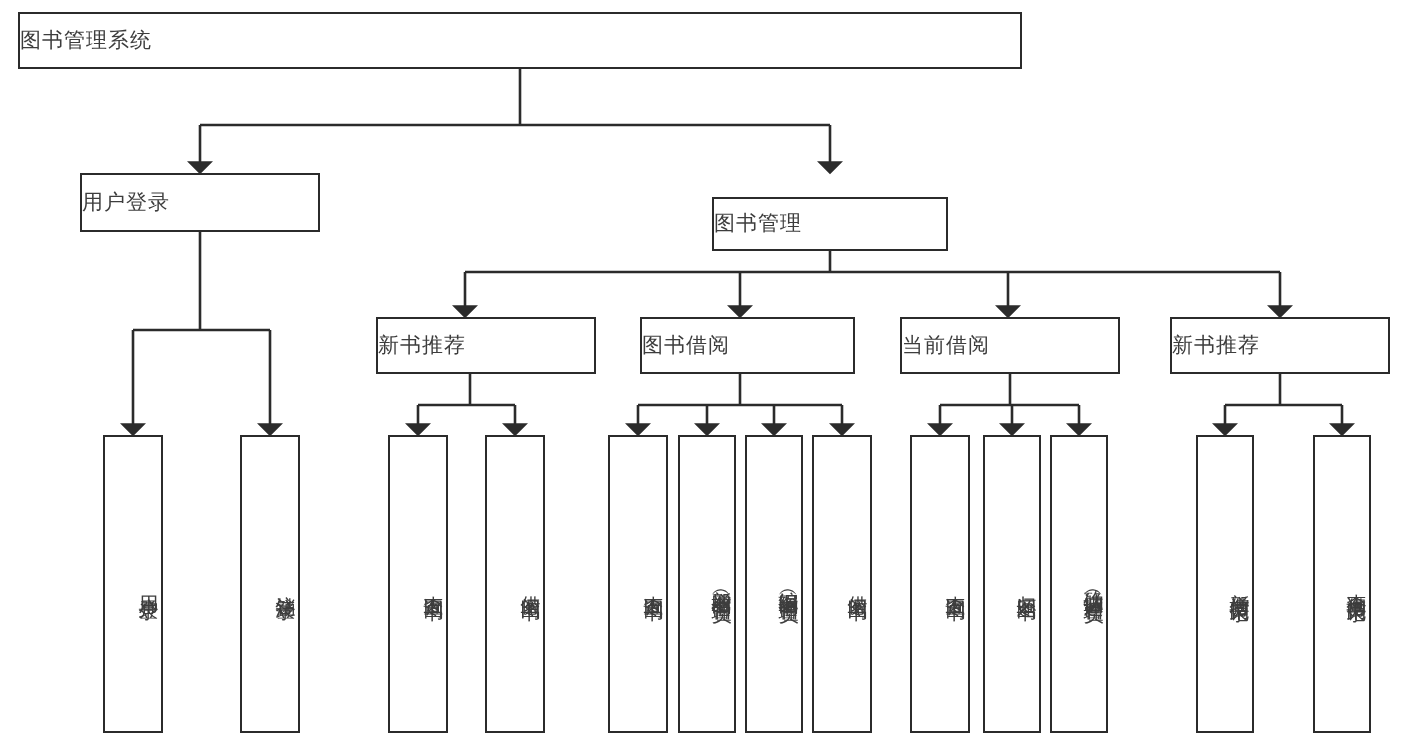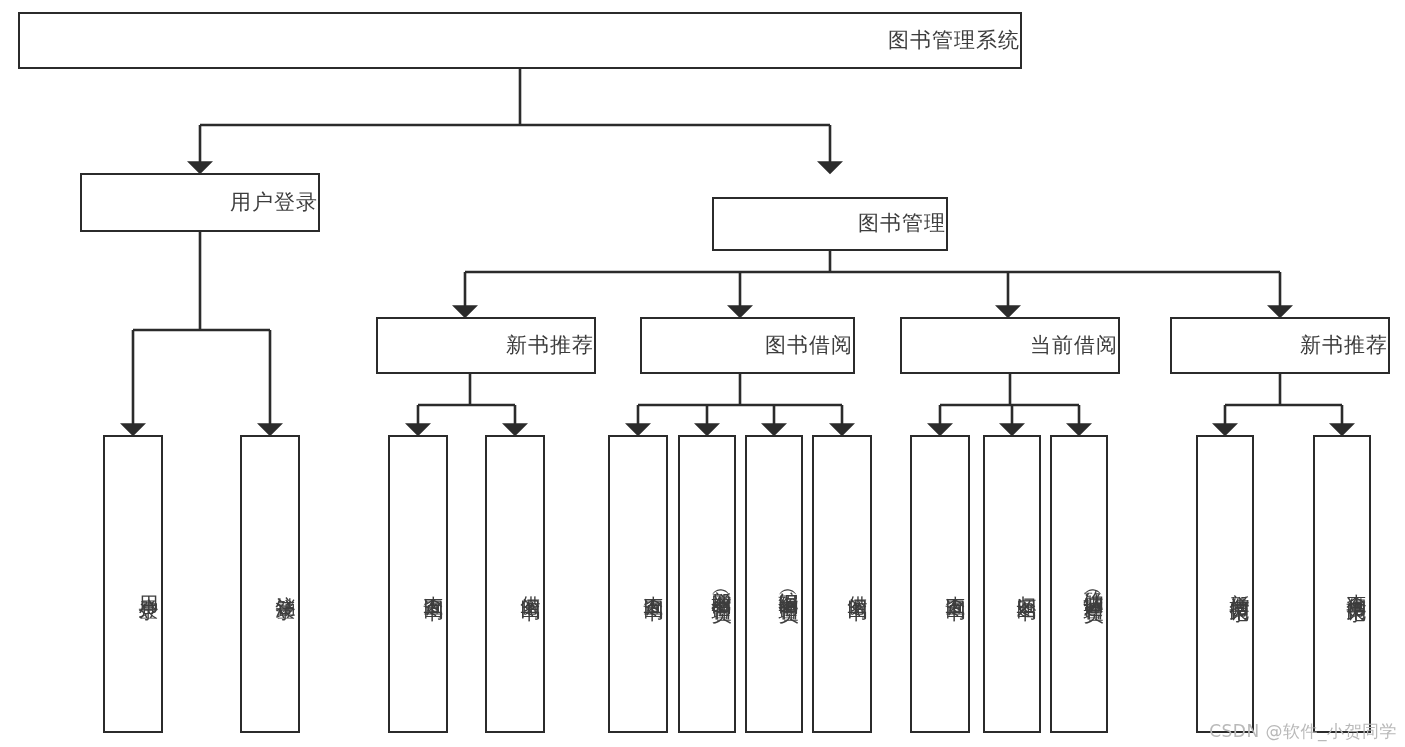--- a/index.html
+++ b/index.html
@@ -26,21 +26,21 @@
     height: 747px;
     pointer-events: none;
   }
   .node {
     position: absolute;
     box-sizing: border-box;
     border: 2px solid #2b2b2b;
     background: #ffffff;
     display: flex;
     align-items: center;
-    justify-content: flex-end;
+    justify-content: flex-start;
     color: #3d3d3d;
     z-index: 2;
   }
   .node.horizontal {
     font-size: 21px;
     line-height: 1.1;
     letter-spacing: 1px;
   }
   .node.vertical {
     writing-mode: vertical-rl;
@@ -177,15 +177,14 @@
         <span class="vlabel">确认归还（管理员）</span>
       </div>
       <div class="node vertical" style="left: 1196px; top: 435px; width: 58px; height: 298px;">
         <span class="vlabel">新增借阅记录</span>
       </div>
       <div class="node vertical" style="left: 1313px; top: 435px; width: 58px; height: 298px;">
         <span class="vlabel">查询借阅记录</span>
       </div>
     </div>
 
-  <div class="watermark">CSDN @软件_小贺同学</div>
 
 </div>
 
 </body></html>

